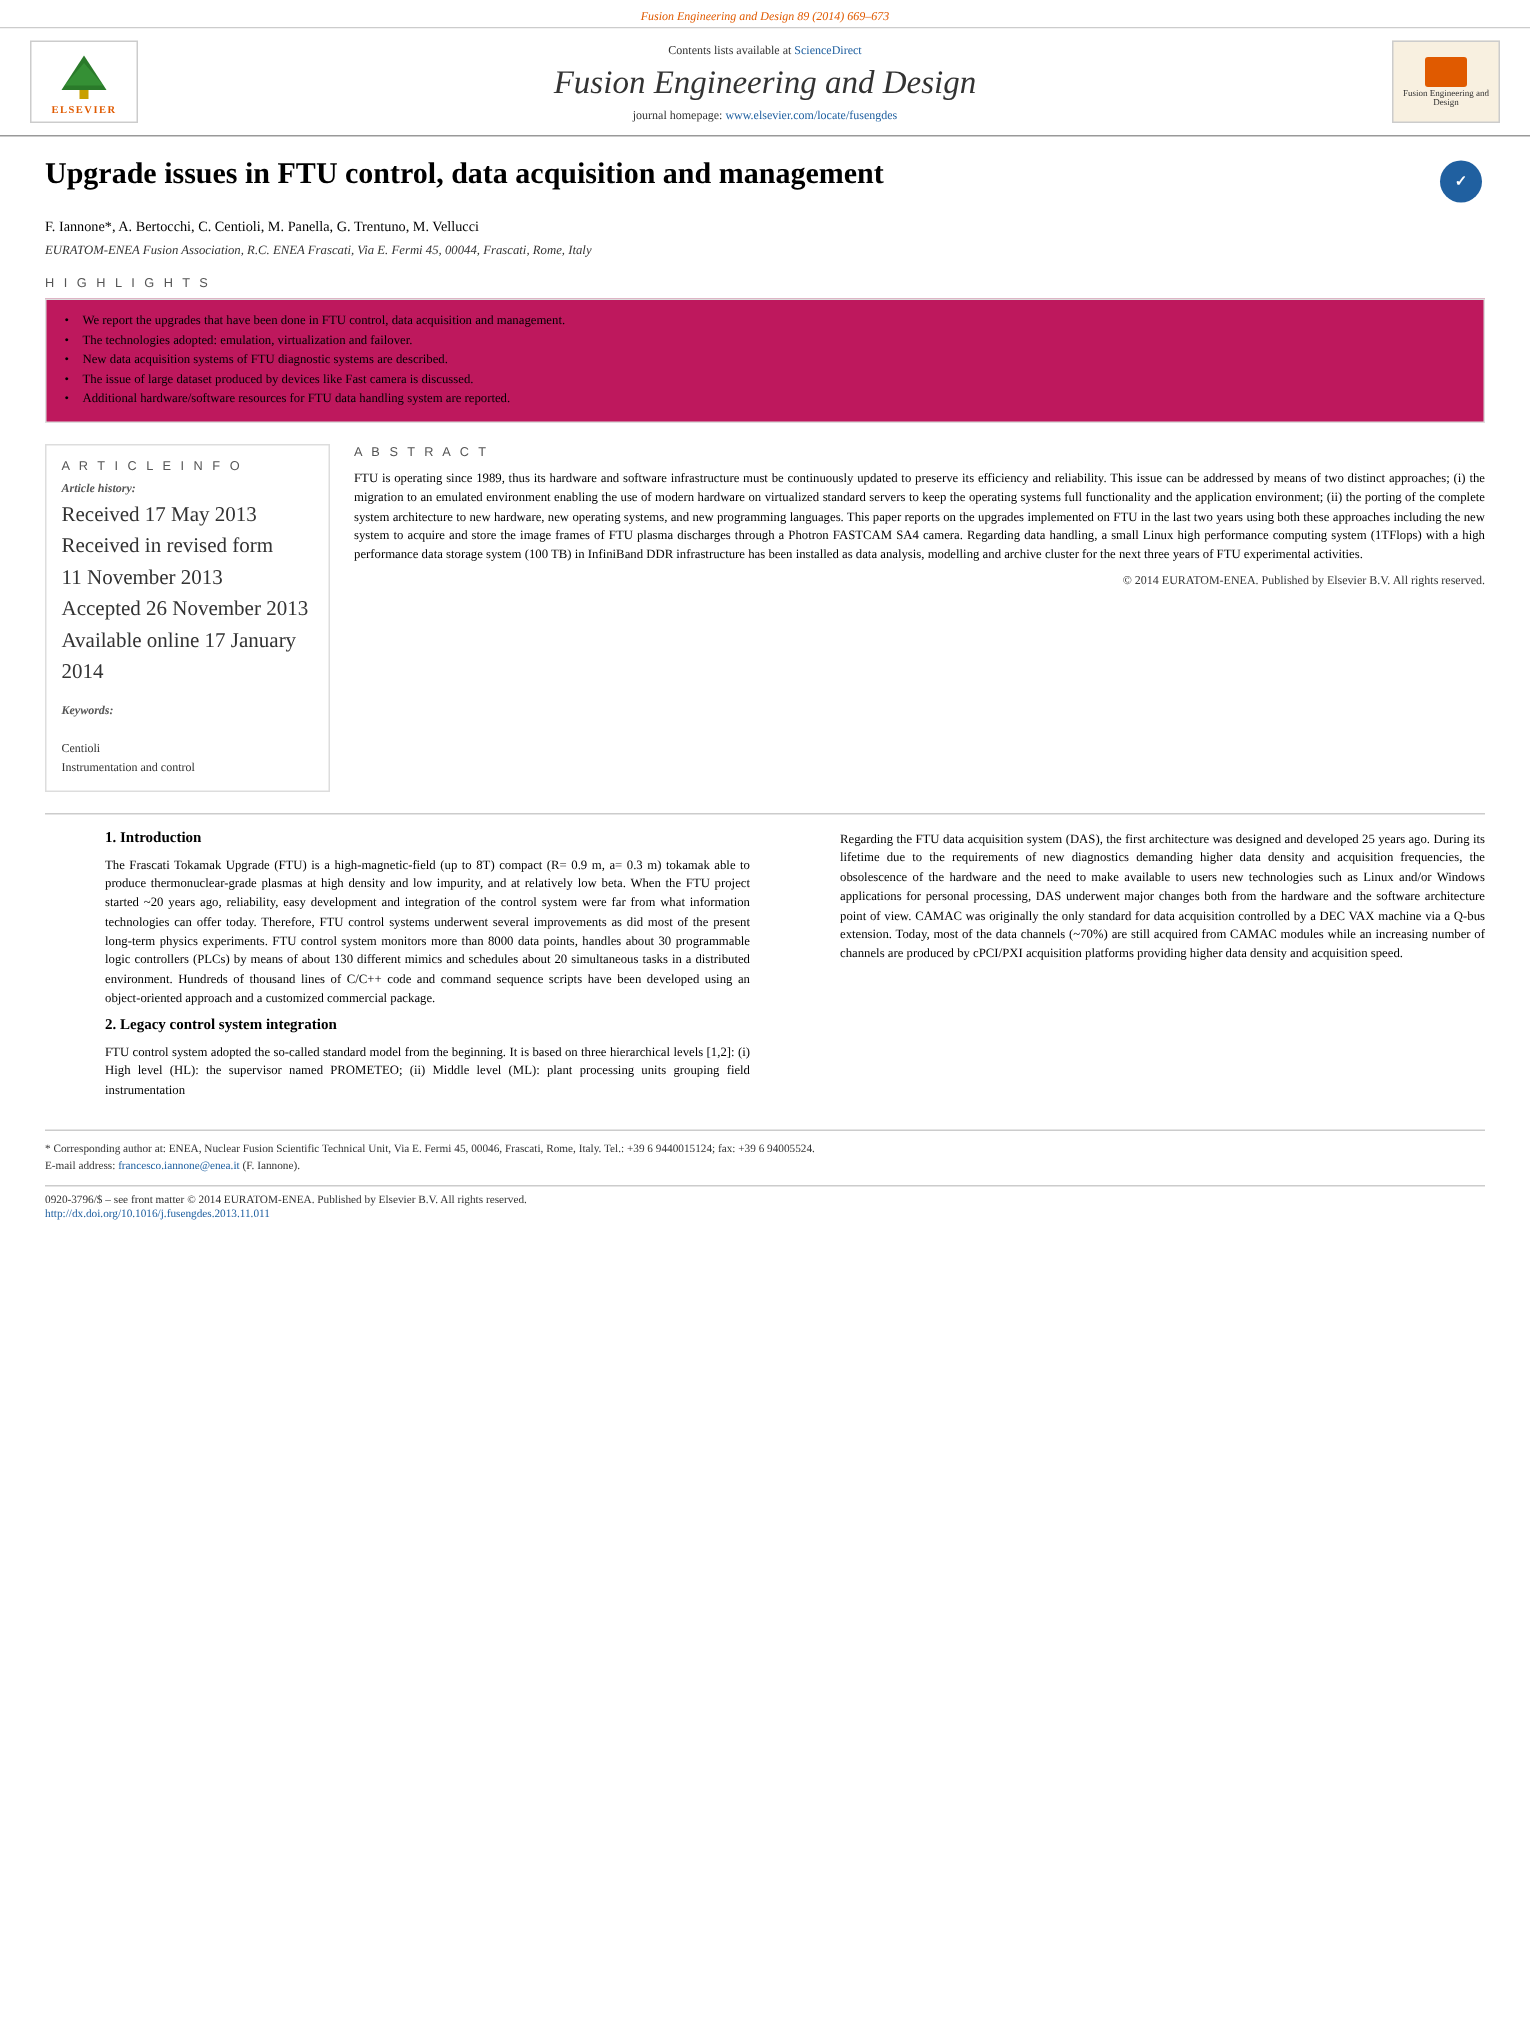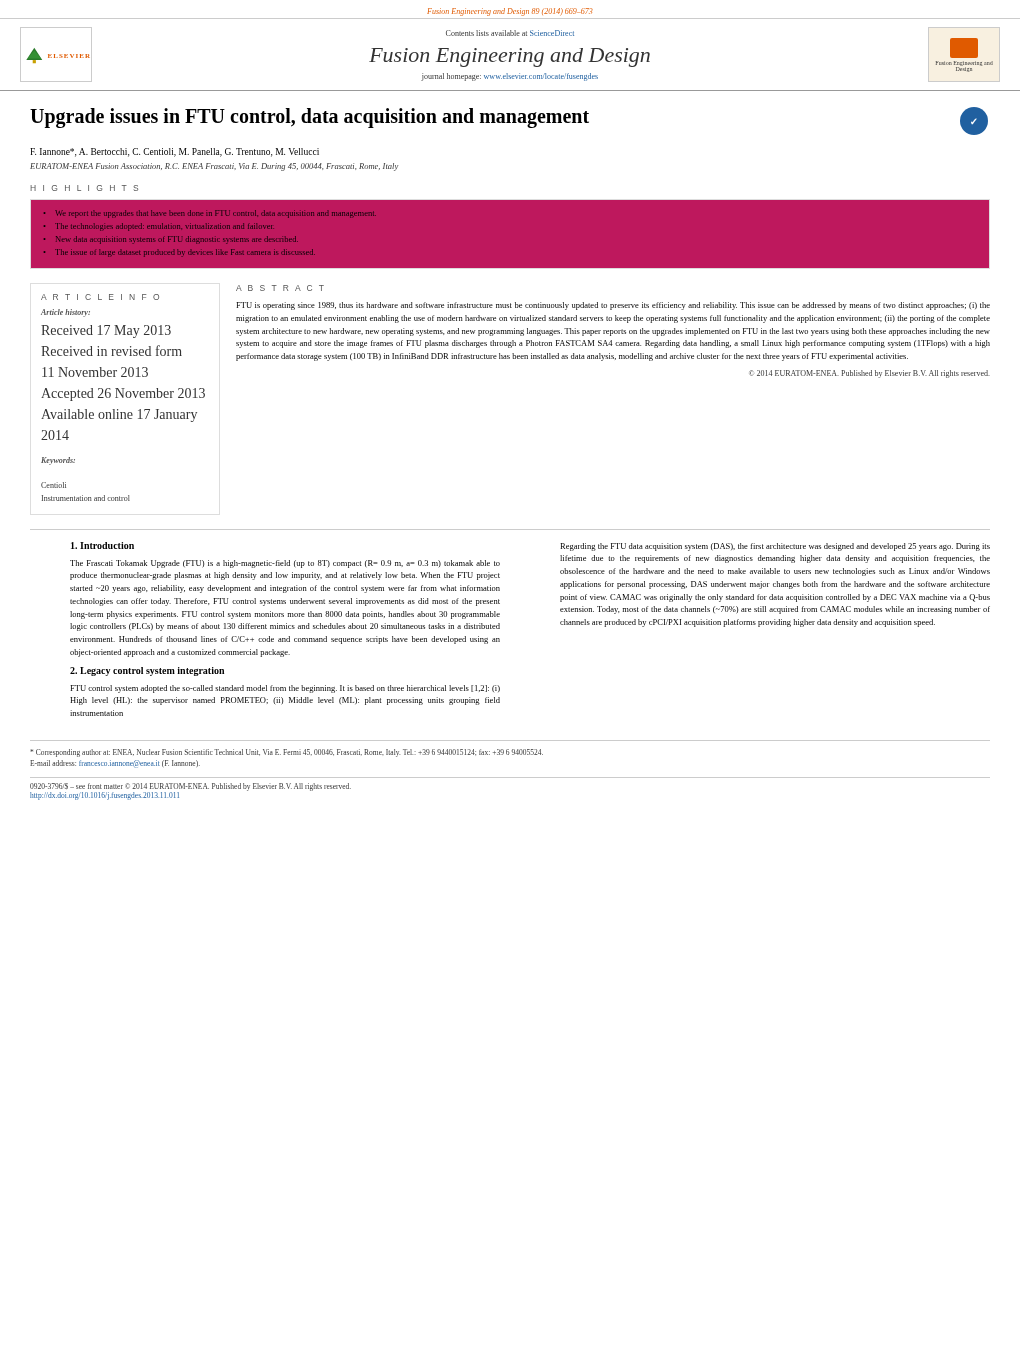--- a/index.html
+++ b/index.html
@@ -43,21 +43,23 @@
       flex-shrink: 0;
       display: flex;
       flex-direction: column;
       align-items: center;
     }
     .elsevier-logo-box {
       width: 72px;
       height: 55px;
       border: 1px solid #ccc;
       display: flex;
-      align-items: center;
+      flex-direction: column;
+      align-items: center;
+      justify-content: center;
       background: #fff;
       overflow: hidden;
     }
     .elsevier-tree-svg {
       width: 50px;
       height: 35px;
     }
     .elsevier-text {
       font-size: 7px;
       color: #e05a00;
@@ -394,29 +396,30 @@
       <div class="paper-title-text">Upgrade issues in FTU control, data acquisition and management</div>
       <div class="crossmark-badge">
         <div class="crossmark-circle">✓</div>
       </div>
     </div>
 
     <div class="authors">
       <span>F. Iannone*, A. Bertocchi, C. Centioli, M. Panella, G. Trentuno, M. Vellucci</span>
     </div>
 
-    <div class="affiliation">EURATOM-ENEA Fusion Association, R.C. ENEA Frascati, Via E. During 45, 00044, Frascati, Rome, Italy</div>
+    <div class="affiliation">EURATOM-ENEA Fusion Association, R.C. ENEA Frascati, Via E. Fermi 45, 00044, Frascati, Rome, Italy</div>
 
     <div class="section-label">H I G H L I G H T S</div>
     <div class="highlights-box">
       <ul class="highlights-list">
         <li>We report the upgrades that have been done in FTU control, data acquisition and management.</li>
         <li>The technologies adopted: emulation, virtualization and failover.</li>
         <li>New data acquisition systems of FTU diagnostic systems are described.</li>
         <li>The issue of large dataset produced by devices like Fast camera is discussed.</li>
+        <li>Additional hardware/software resources for FTU data handling system are reported.</li>
       </ul>
     </div>
 
     <div class="two-col">
 
       <div class="article-info-col">
         <div class="info-section-title">A R T I C L E   I N F O</div>
         <div class="article-history">
           <div class="history-label">Article history:</div>
           <div class="history-date">Received 17 May 2013</div>

